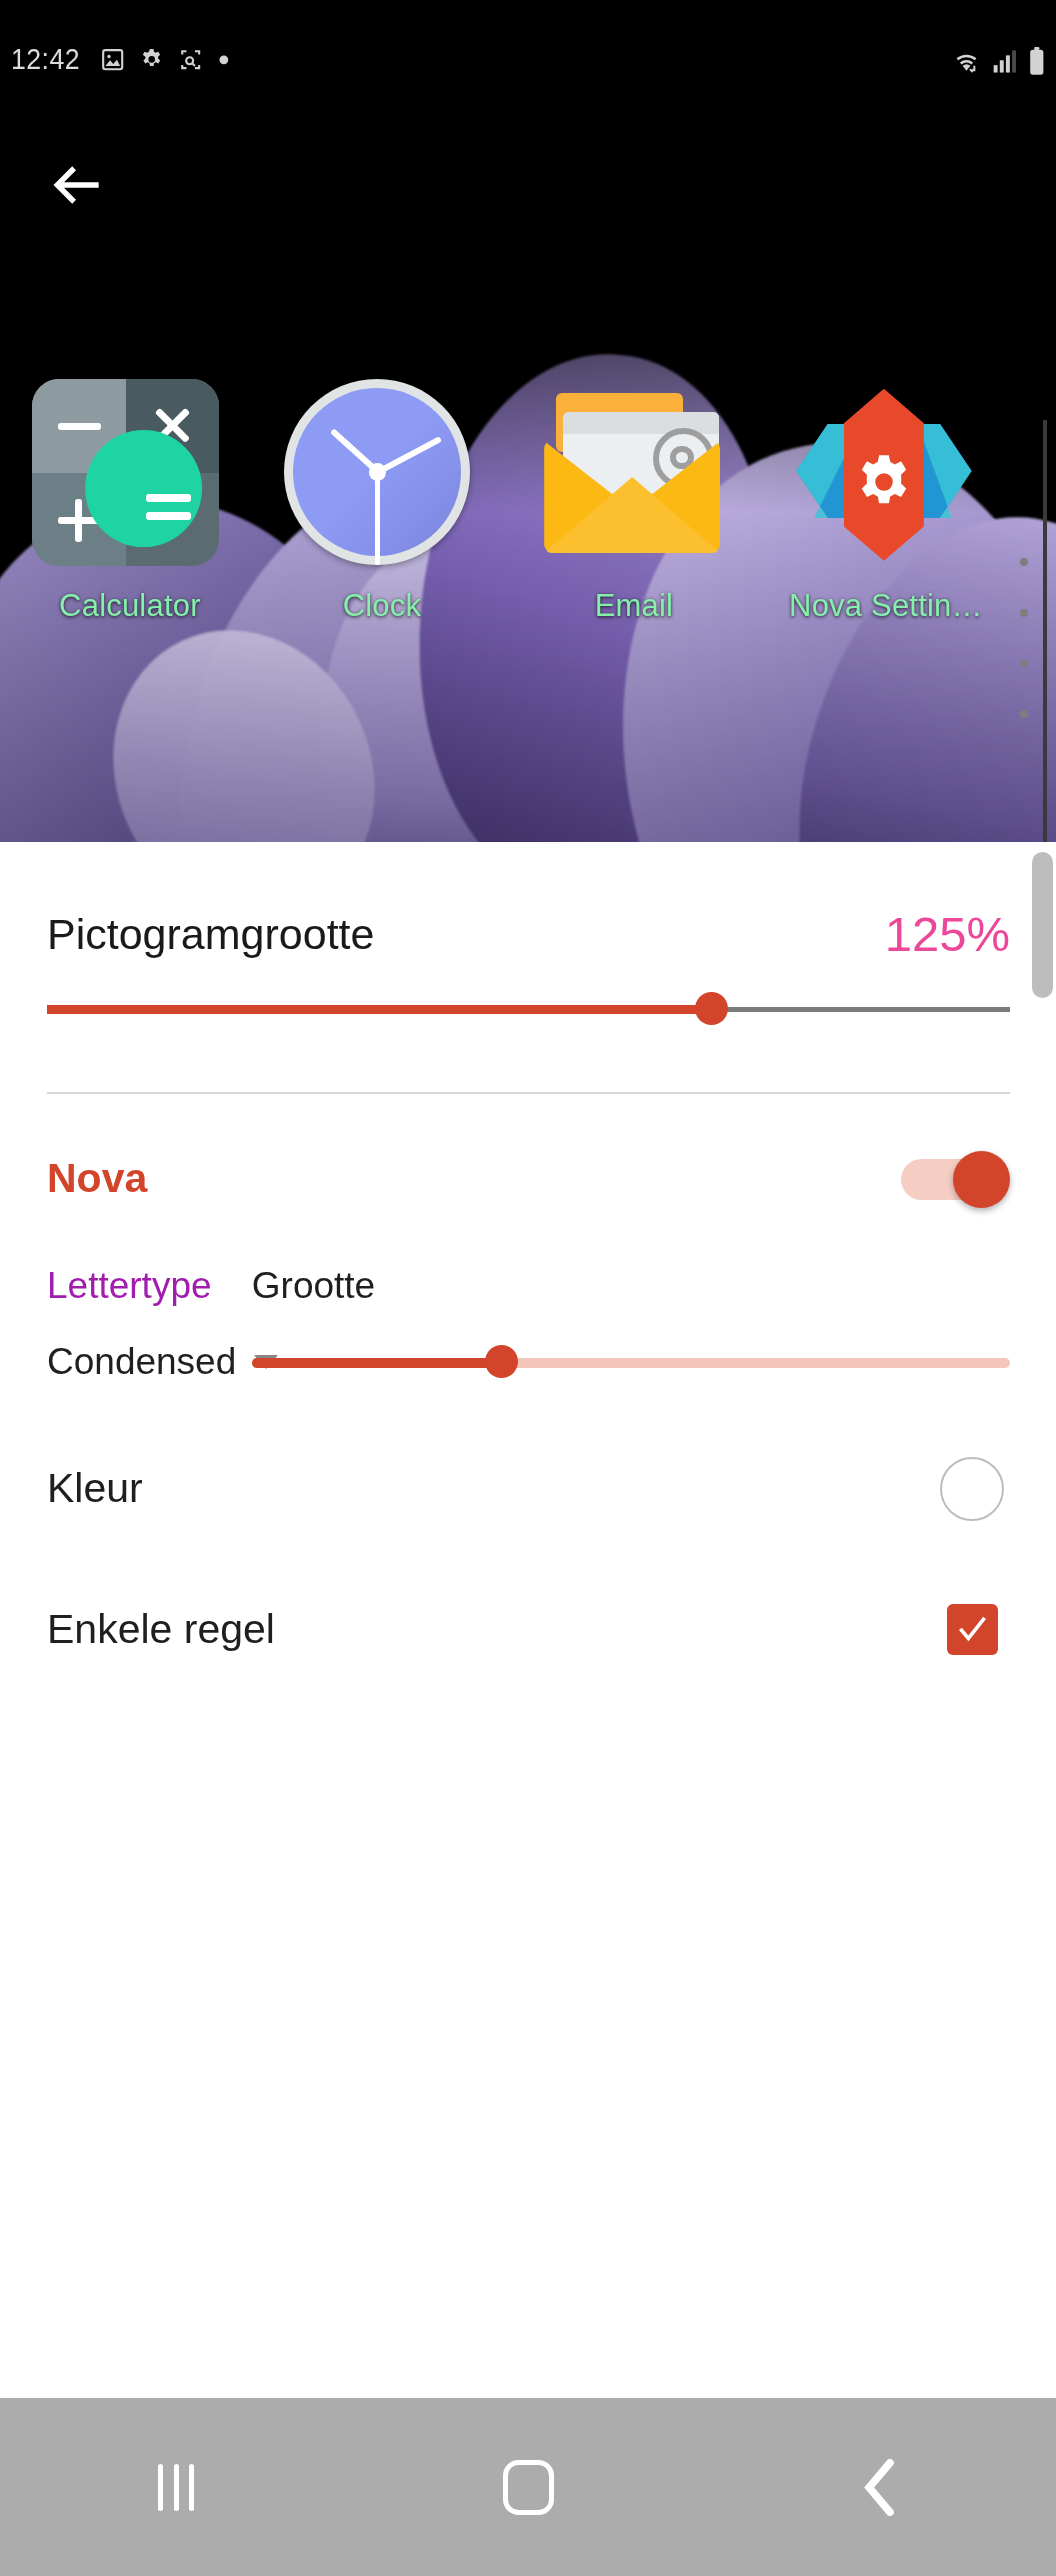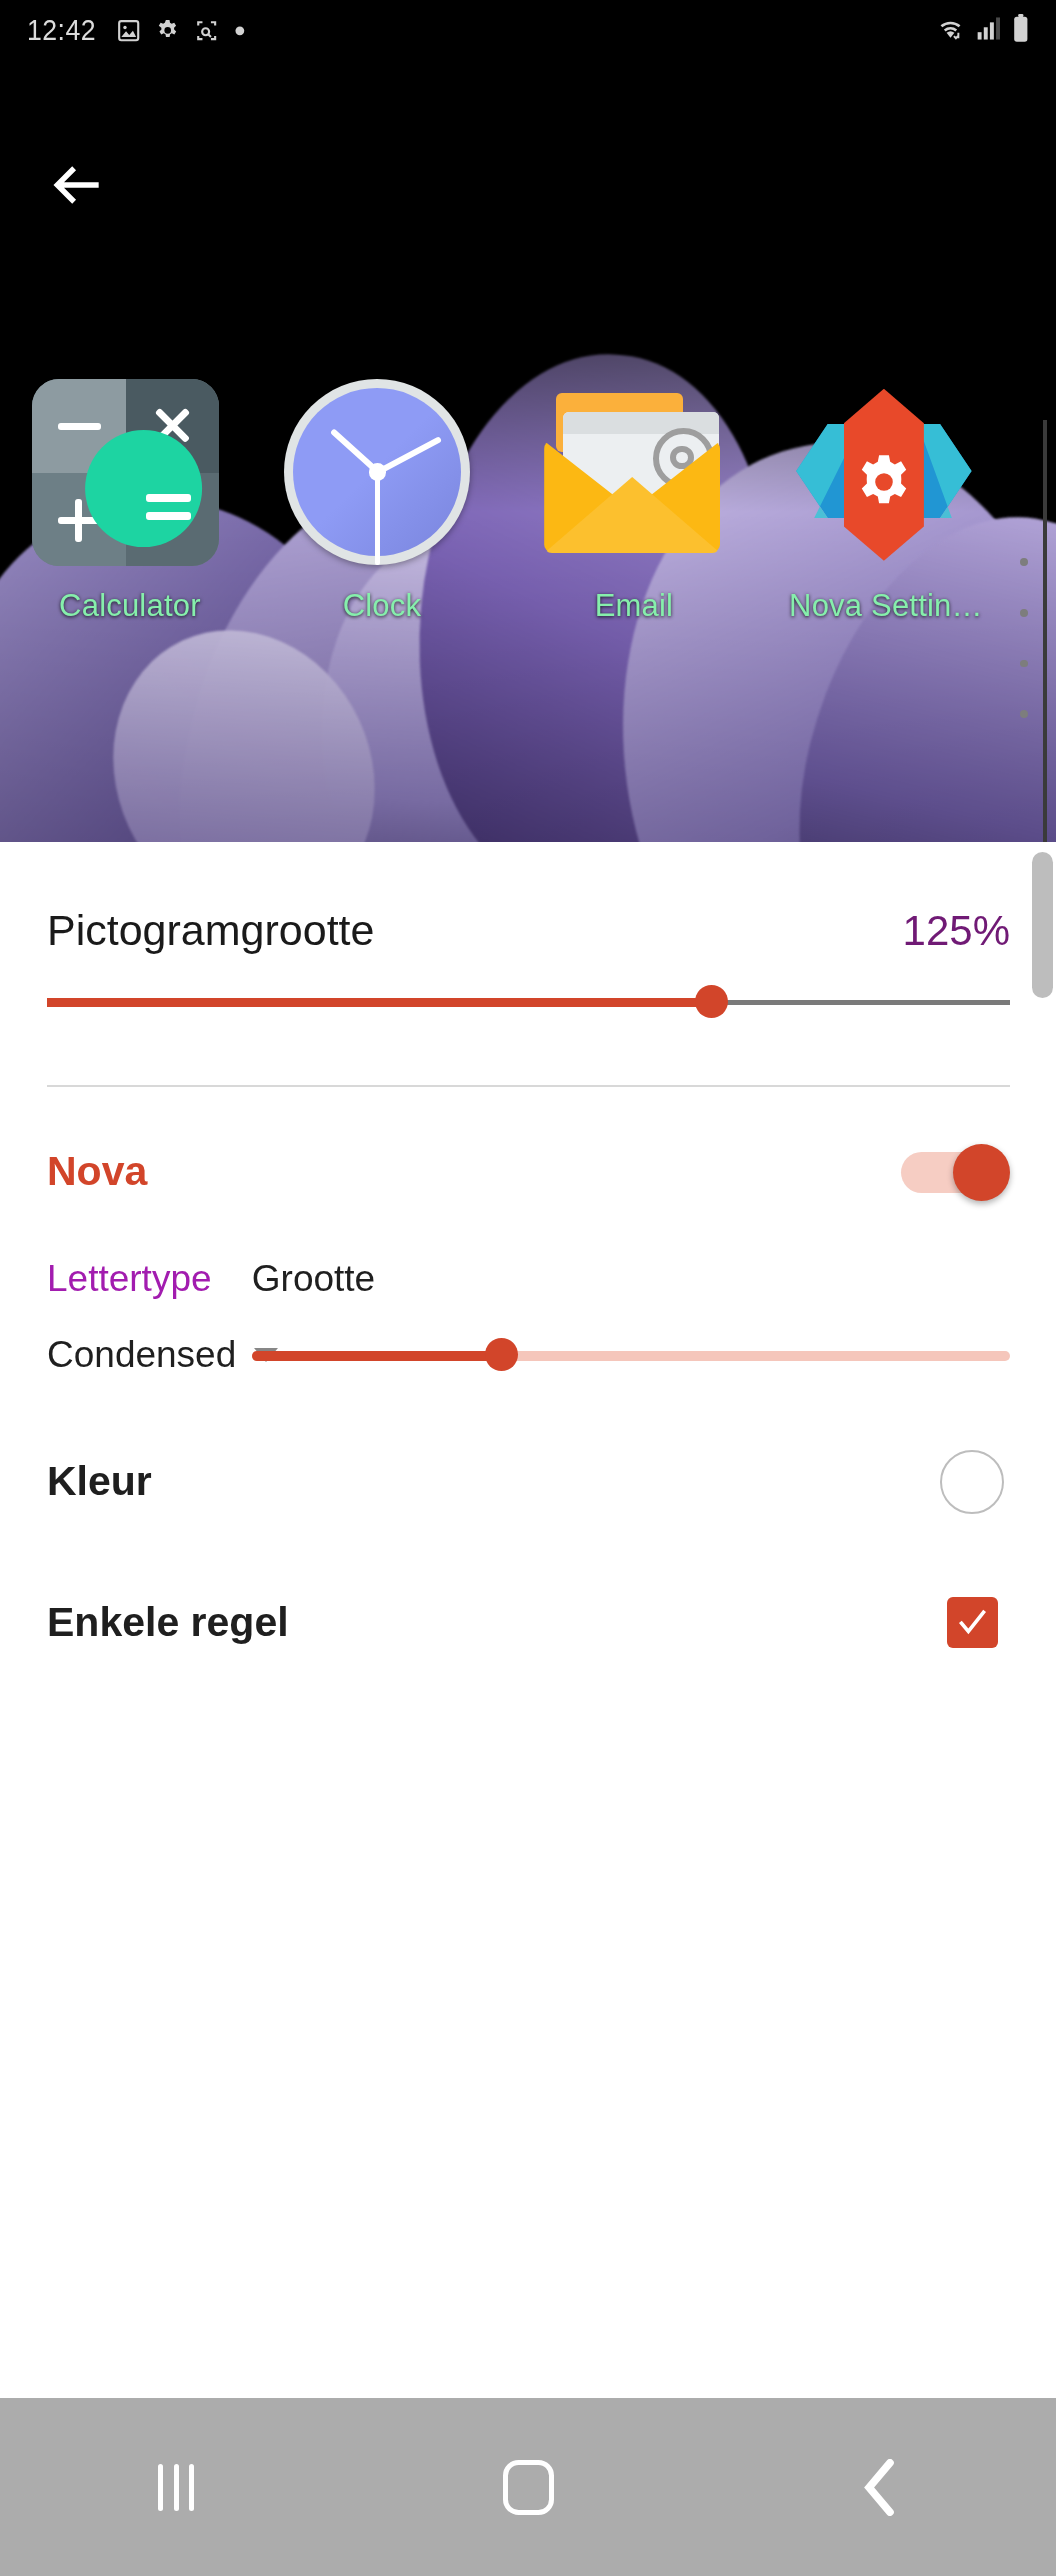--- a/index.html
+++ b/index.html
@@ -5,23 +5,23 @@
   * { margin:0; padding:0; box-sizing:border-box; }
   html,body{ background:#000; }
   body{
     width:1057px; height:2576px;
     font-family:"Liberation Sans", sans-serif;
     overflow:hidden; position:relative;
   }
 
   
   .statusbar{
-    position:absolute; top:14px; left:0; width:1057px; height:76px;
-    background:#000; display:flex; align-items:flex-start;
-    padding:0 27px; color:#d2d2d2;
+    position:absolute; top:0; left:0; width:1057px; height:76px;
+    background:#000; display:flex; align-items:flex-end;
+    padding:0 11px; color:#d2d2d2;
   }
   .sb-left{ display:flex; align-items:center; gap:13.7px; }
   .sb-time{ font-size:29px; letter-spacing:0.5px; color:#dcdcdc;
             font-family:"Liberation Sans Narrow","Liberation Sans",sans-serif;
             transform:scaleX(.92); transform-origin:left center; }
   .sb-right{ margin-left:auto; display:flex; align-items:center; gap:10.7px; }
   .sb-ico{ display:block; }
 
   
   .preview{
@@ -151,21 +151,21 @@
   }
   .sb-thumb{ position:absolute; right:3.9px; top:9.8px; width:21.5px; height:146px;
              border-radius:10.7px; background:#bdbdbd; }
 
   .row{ display:flex; align-items:center; }
   .pad{ padding:0 47px; }
 
   .titlerow{ margin-top:64px; justify-content:space-between; }
   .title{ font-size:43px; color:#1a1a1a;
           font-family:"Liberation Sans Narrow","Liberation Sans",sans-serif; }
-  .value{ font-size:42px; color:#701a75;
+  .value{ font-size:49px; color:#ec4899;
           font-family:"Liberation Sans Narrow","Liberation Sans",sans-serif; }
 
   .slider{ position:relative; height:43px; margin-top:25.4px; }
   .strack{ position:absolute; left:0; right:0; top:19.5px; height:4.9px; background:#7a7a7a; }
   .sfill{ position:absolute; left:0; top:17.6px; height:8.8px; background:#d2452a; }
   .sthumb{ position:absolute; top:50%; width:33px; height:33px; margin-top:-16.6px;
            margin-left:-16.6px; border-radius:50%; background:#d2452a; }
   .strack.soft{ background:#f5c6bb; height:9.8px; top:17.6px; border-radius:4.9px; }
   .sfill.soft{ height:9.8px; top:17.6px; border-radius:4.9px; }
 
@@ -188,21 +188,21 @@
         font-family:"Liberation Sans Narrow","Liberation Sans",sans-serif; }
 
   .fontctrl{ margin-top:33px; align-items:center; }
   .spinner{ width:195px; display:flex; align-items:center; gap:17.6px; }
   .spinner .sv{ font-size:37px; color:#1f1f1f;
         font-family:"Liberation Sans Narrow","Liberation Sans",sans-serif; }
   .caret{ width:0; height:0; border-left:12.7px solid transparent;
           border-right:12.7px solid transparent; border-top:14.6px solid #878787; }
   .sizeslider{ flex:1; position:relative; height:43px; margin-left:9.8px; }
 
-  .optrow{ height:141px; justify-content:space-between; align-items:center;font-weight:bold; }
+  .optrow{ height:141px; justify-content:space-between; align-items:center; }
   .optlabel{ font-size:41px; color:#1f1f1f;
              font-family:"Liberation Sans Narrow","Liberation Sans",sans-serif; }
 
   .swatch{ width:64px; height:64px; border-radius:50%;
            background:#fff; border:2.9px solid #bdbdbd; margin-right:5.9px; }
   .checkbox{ width:51px; height:51px; border-radius:5.9px; background:#d2452a;
              position:relative; margin-right:11.7px; }
   .checkbox svg{ position:absolute; left:6.8px; top:8.8px; }
 
   

